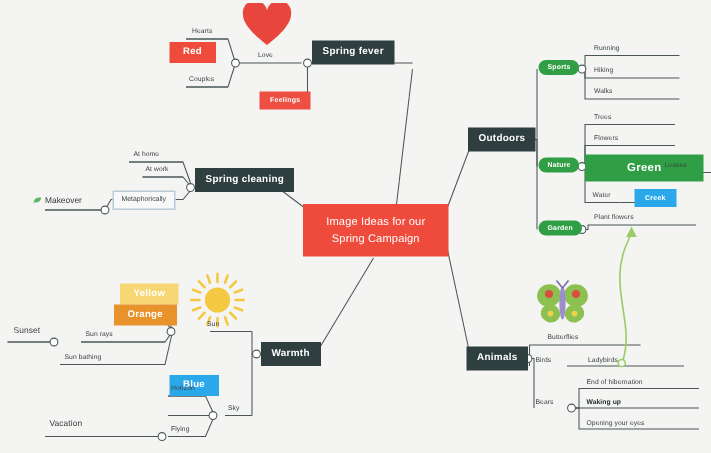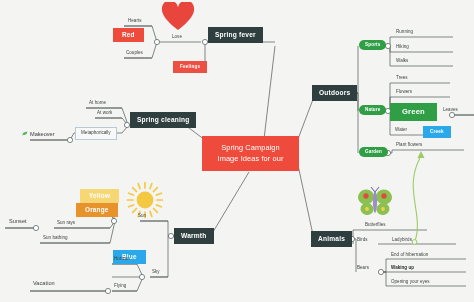--- a/index.html
+++ b/index.html
@@ -46,21 +46,21 @@
     font-size:4.6px;
     font-weight:bold;
     padding:2.6px 6px;
     border-radius:7px;
     letter-spacing:.15px;
   }
   
   .swatch { color:#ffffff; font-size:6.4px; font-weight:bold; padding:4px 9px; letter-spacing:.2px;}
   .sw-red    { background:#ef4b3c; }
   .sw-feel   { background:#ee4f43; font-size:4.6px; font-weight:bold; padding:3.5px 7px;}
-  .sw-green  { background:#2f9e44; font-size:7.6px; padding:5px 12px; }
+  .sw-green  { background:#2f9e44; font-size:7.6px; padding:5px 28px; }
   .sw-creek  { background:#2aa8ea; font-size:4.6px; padding:3.5px 7px; }
   .sw-yellow { background:#f7d774; color:#fff; }
   .sw-orange { background:#e8922c; }
   .sw-blue   { background:#2aa8ea; font-size:6.4px; padding:4px 9px; }
 
   
   .leaf {
     font-size:4.5px;
     color:#3a4444;
     letter-spacing:.05px;
@@ -250,22 +250,22 @@
     <ellipse cx="26" cy="23" rx="6.5" ry="6" fill="#8cc152" transform="rotate(-15 26 23)"></ellipse>
     <circle cx="9" cy="10" r="2.7" fill="#d94f3d"></circle>
     <circle cx="27" cy="10" r="2.7" fill="#d94f3d"></circle>
     <circle cx="10" cy="23" r="1.9" fill="#f0d24a"></circle>
     <circle cx="26" cy="23" r="1.9" fill="#f0d24a"></circle>
     <ellipse cx="18" cy="16" rx="2.1" ry="11" fill="#9b8ec9"></ellipse>
     <path d="M18 6 L14 1 M18 6 L22 1" stroke="#7b6fb0" stroke-width="1.1" fill="none"></path>
   </svg>
 
   <div class="node central" style="left:202px;top:136px;width:97px;">
+    <div>Image Ideas for our</div>
     <div>Spring Campaign</div>
-    <div>Image Ideas for our</div>
   </div>
 
   <div class="node dark" style="left:208px;top:27px;">Spring fever</div>
   <div class="node leaf" style="left:172px;top:35px;">Love</div>
   <div class="node leaf" style="left:128px;top:19px;">Hearts</div>
   <div class="node swatch sw-red" style="left:113px;top:28px;">Red</div>
   <div class="node leaf" style="left:126px;top:51px;">Couples</div>
   <div class="node swatch sw-feel" style="left:173px;top:61px;">Feelings</div>
 
   <div class="node dark" style="left:130px;top:112px;">Spring cleaning</div>

